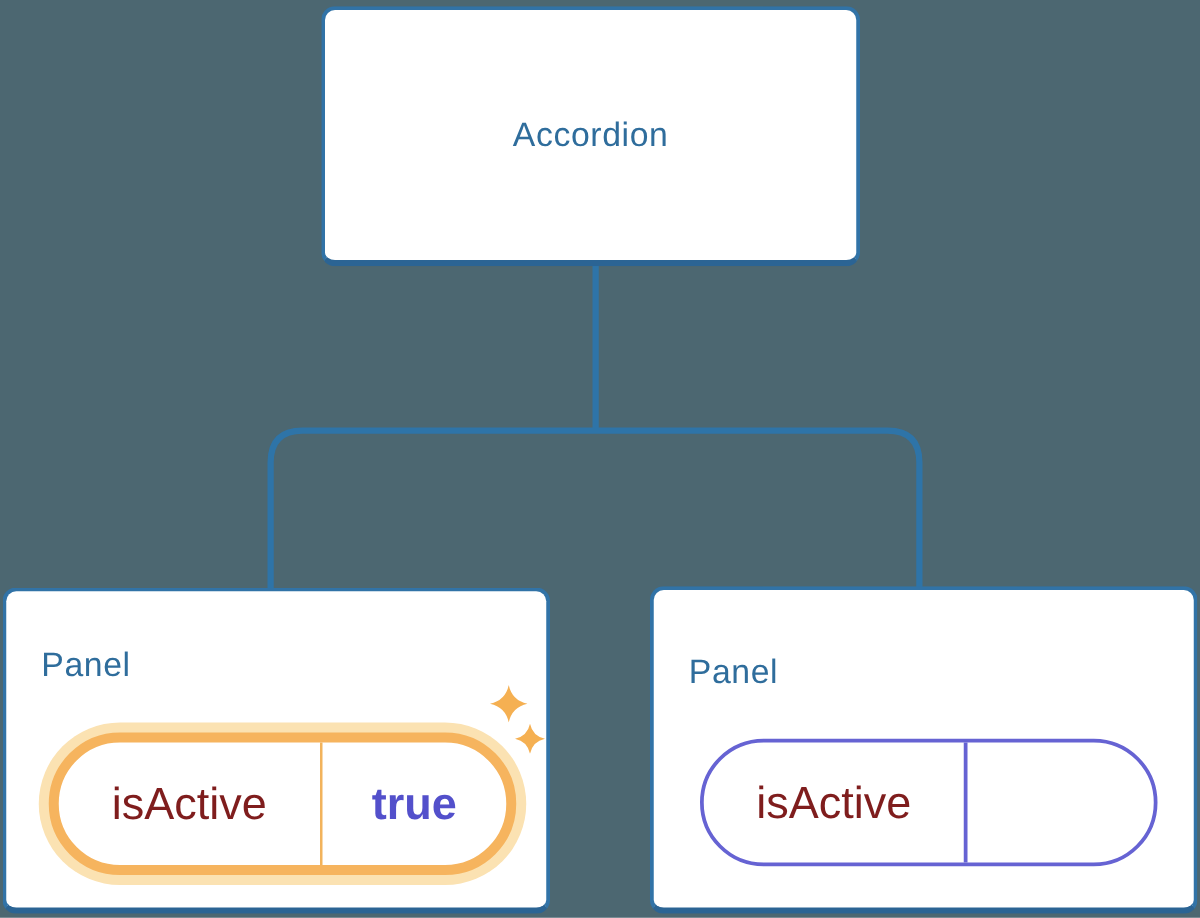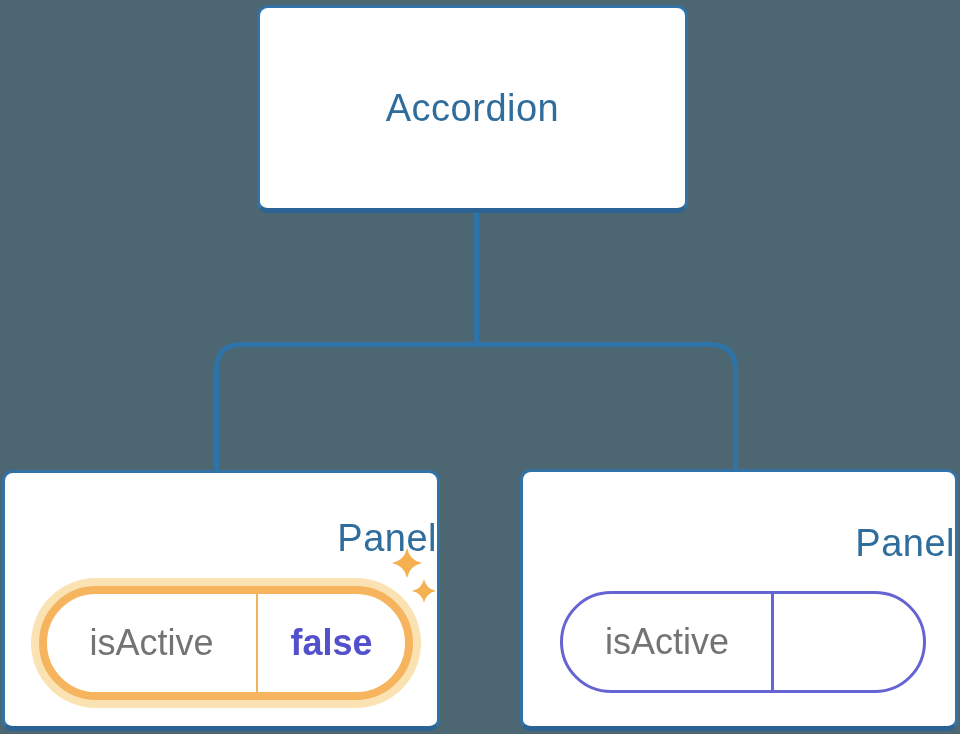--- a/index.html
+++ b/index.html
@@ -26,45 +26,46 @@
   }
   .node-root {
     left: 257px; top: 5px;
     width: 431px; height: 208px;
     display: flex;
     align-items: center;
     justify-content: center;
   }
   .blue-label {
     color: #2F6D9C;
-    font-size: 38px;
+    font-size: 27px;
     font-weight: 500;
     letter-spacing: 0.5px;
   }
   .panel-left  { left: 2px;   top: 470px; width: 438px; height: 261px; }
   .panel-right { left: 520px; top: 469px; width: 438px; height: 262px; }
   .panel-title {
     position: absolute;
     left: 0; right: 0;
     top: 44px;
-    text-align: right;
+    text-align: left;
+    padding-left: 28px;
   }
   .panel-right .panel-title { top: 50px; }
   .pill {
     position: absolute;
     display: flex;
     align-items: stretch;
     background: #FFFFFF;
   }
   .pill .cell {
     display: flex;
     align-items: center;
     justify-content: center;
     font-size: 36px;
-    color: #737373;
+    color: #7f1d1d;
   }
   .pill .cell-key { width: 211px; }
   .pill .cell-val { flex: 1; }
   .pill-active {
     left: 34px; top: 113px;
     width: 374px; height: 114px;
     border: 8px solid #F6B45E;
     border-radius: 60px;
     box-shadow: 0 0 0 8px #FBE2B2;
   }
@@ -93,21 +94,21 @@
 
   <div class="node node-root">
     <span class="blue-label">Accordion</span>
   </div>
 
   <div class="node panel-left">
     <div class="blue-label panel-title">Panel</div>
 
     <div class="pill pill-active">
       <span class="cell cell-key">isActive</span>
-      <span class="cell cell-val">false</span>
+      <span class="cell cell-val">true</span>
     </div>
 
     <svg class="sparkle sparkle-large" viewBox="0 0 40 40" xmlns="http://www.w3.org/2000/svg">
       <path d="M20 0 Q23.5 16.5 40 20 Q23.5 23.5 20 40 Q16.5 23.5 0 20 Q16.5 16.5 20 0 Z" fill="#F5B052"></path>
     </svg>
     <svg class="sparkle sparkle-small" viewBox="0 0 40 40" xmlns="http://www.w3.org/2000/svg">
       <path d="M20 0 Q23.5 16.5 40 20 Q23.5 23.5 20 40 Q16.5 23.5 0 20 Q16.5 16.5 20 0 Z" fill="#F5B052"></path>
     </svg>
   </div>
 

